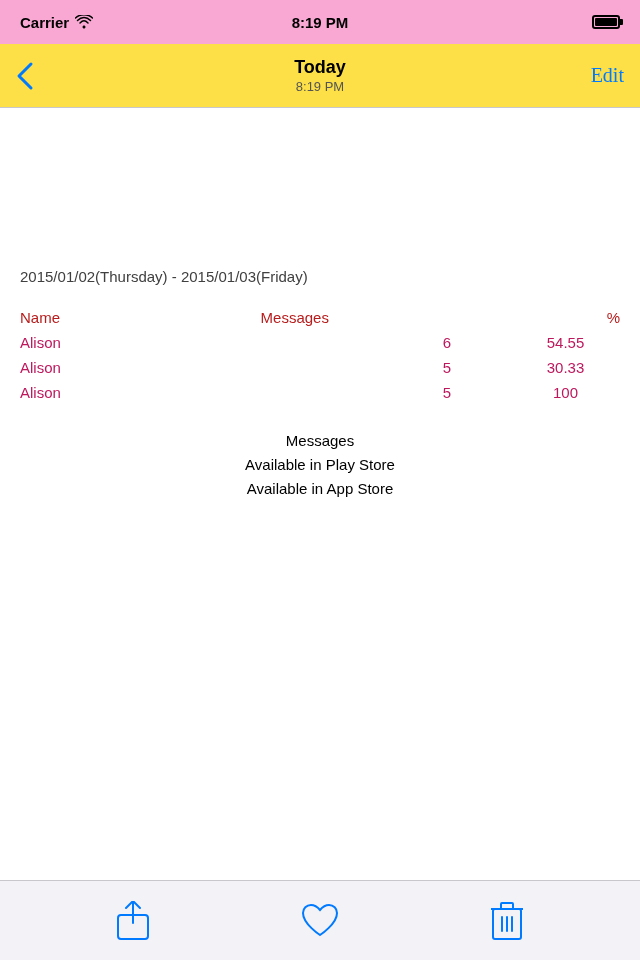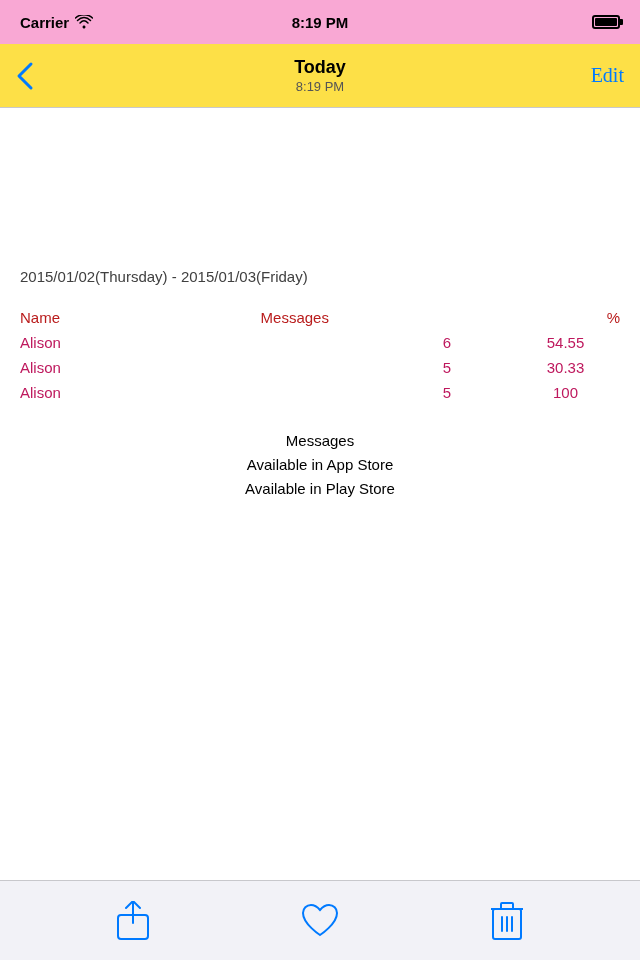--- a/index.html
+++ b/index.html
@@ -260,22 +260,22 @@
         <tr>
           <td class="col-name">Alison</td>
           <td class="col-messages">5</td>
           <td class="col-percent">100</td>
         </tr>
       </tbody>
   </table>
 
   <div class="footer-text">
     <p>Messages</p>
+    <p>Available in Play Store</p>
     <p>Available in App Store</p>
-    <p>Available in Play Store</p>
   </div>
 </div>
 
 <div class="bottom-toolbar">
   <div class="toolbar-btn">
     <svg width="34" height="40" viewBox="0 0 34 40">
       <rect x="2" y="14" width="30" height="24" rx="3" stroke="#007aff" stroke-width="2" fill="none"></rect>
       <polyline points="17,0 17,22" stroke="#007aff" stroke-width="2" stroke-linecap="round"></polyline>
       <polyline points="10,7 17,0 24,7" stroke="#007aff" stroke-width="2" fill="none" stroke-linecap="round" stroke-linejoin="round"></polyline>
     </svg>

